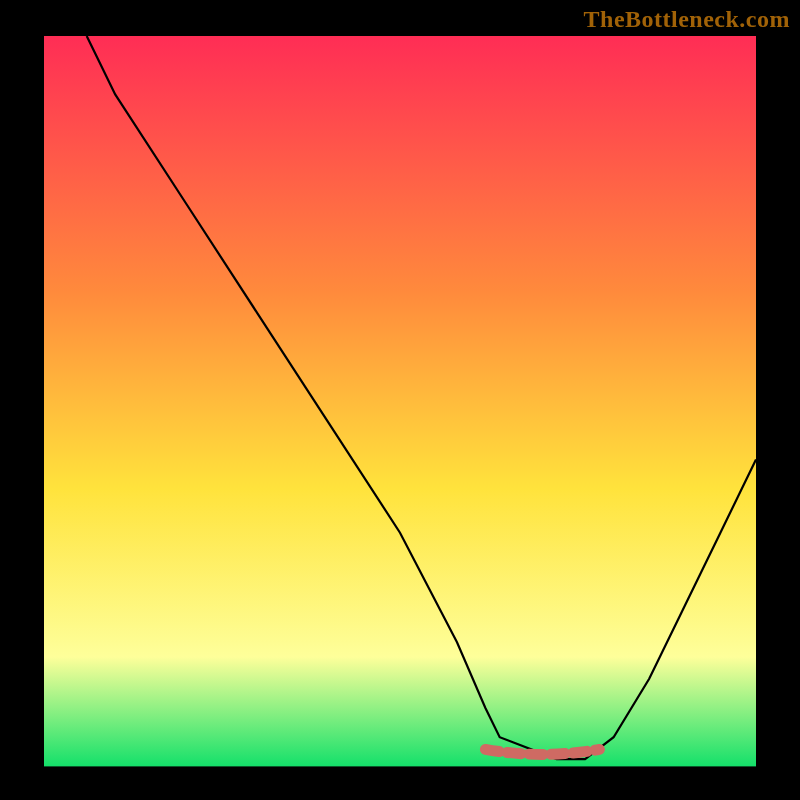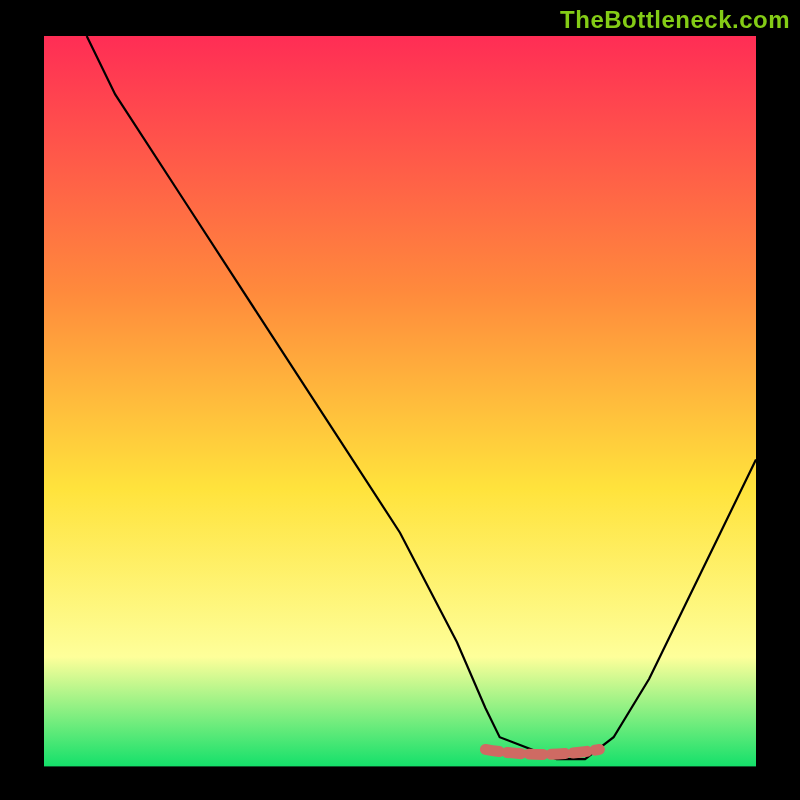--- a/index.html
+++ b/index.html
@@ -13,25 +13,26 @@
   }
   .chart-wrap {
     position: relative;
     width: 800px;
     height: 800px;
   }
   .watermark {
     position: absolute;
     top: 6px;
     right: 10px;
-    color: #84cc16;
+    color: #a16207;
     font-size: 24px;
     font-weight: 600;
     letter-spacing: 0.5px;
     z-index: 20;
+    font-family: Liberation Serif, serif;
   }
   svg {
     position: absolute;
     top: 0;
     left: 0;
   }
 </style>
 </head>
 <body>
 

